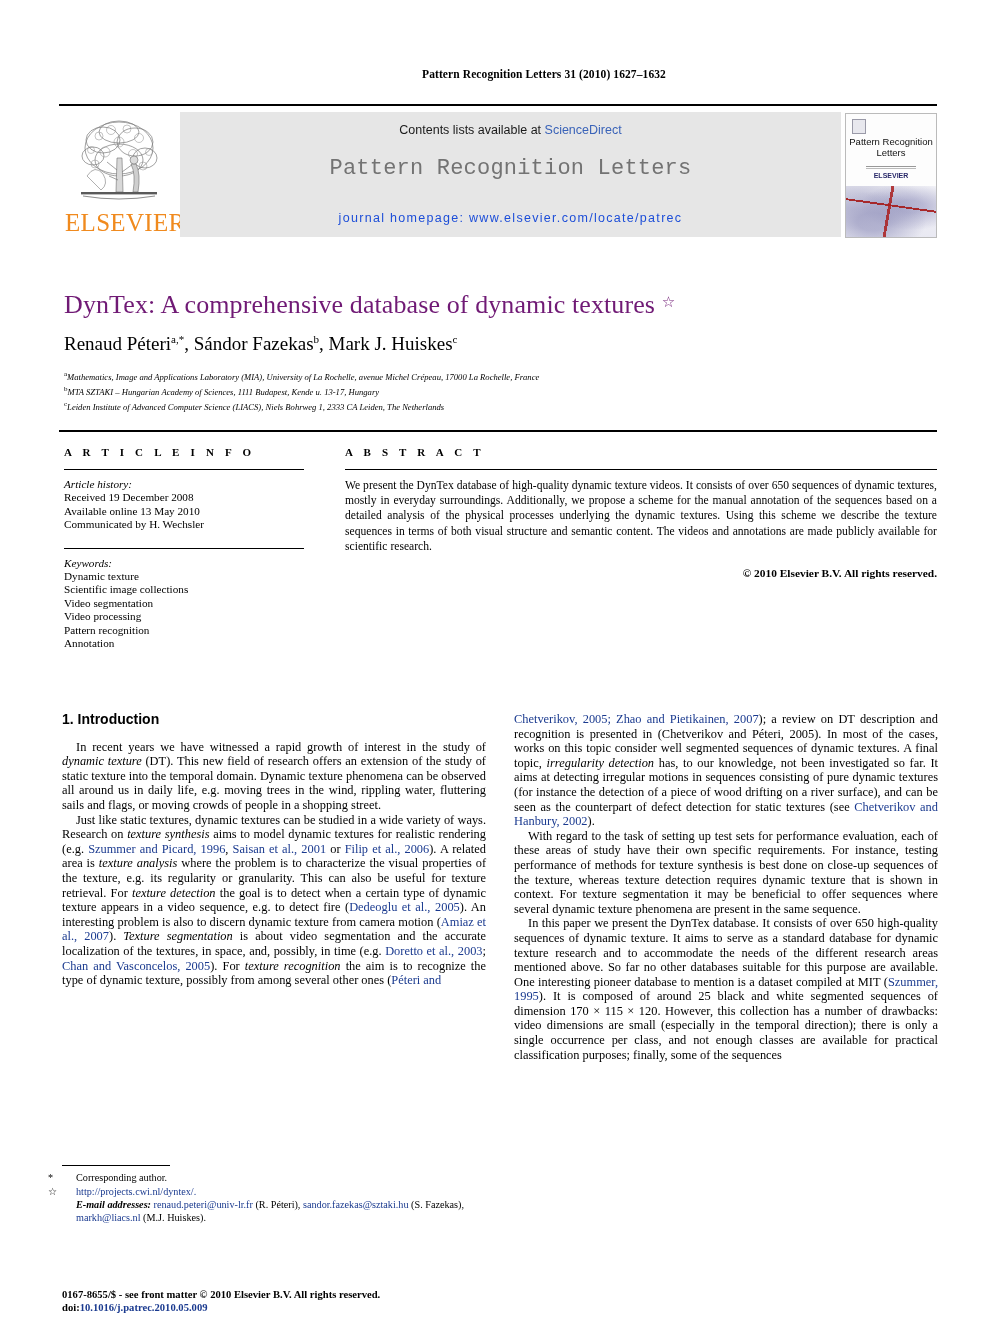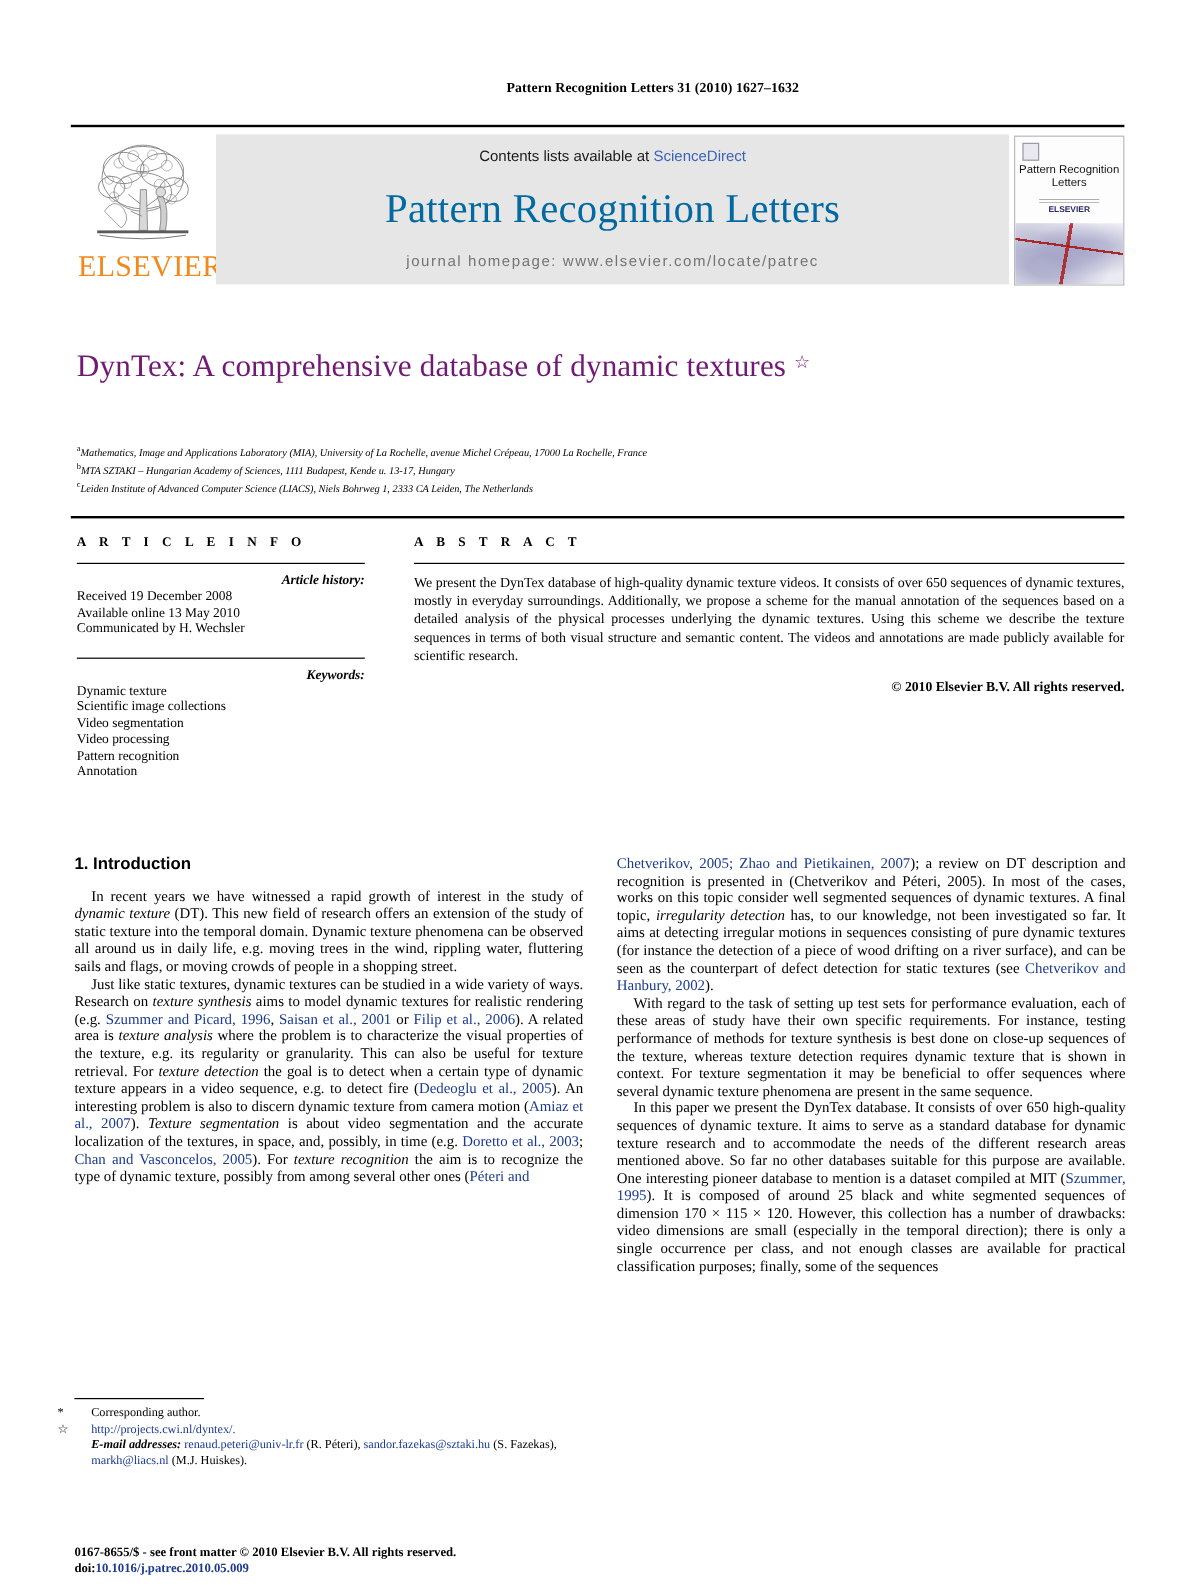--- a/index.html
+++ b/index.html
@@ -91,34 +91,34 @@
   }
   .contents-line .sd {
     color: #3a63b8;
     text-align: center;
   }
   .journal-title {
     position: absolute;
     top: 44px;
     left: 0;
     right: 0;
-    font-family: Liberation Serif, serif;
-    font-size: 34px;
-    color: #0369a1;
+    font-family: Liberation Mono, monospace;
+    font-size: 22px;
+    color: #737373;
     letter-spacing: 0.2px;
   }
   .homepage-line {
     position: absolute;
     bottom: 12px;
     left: 0;
     right: 0;
     font-family: "Liberation Sans", sans-serif;
     font-size: 12.5px;
     letter-spacing: 1.3px;
-    color: #737373;
+    color: #1d4ed8;
   }
 
   .cover-block {
     width: 96px;
     flex: 0 0 96px;
     position: relative;
     background: #fff;
     padding-left: 3px;
     box-sizing: border-box;
   }
@@ -248,23 +248,22 @@
     margin-bottom: 11px;
   }
   .hr-thin {
     border: 0;
     border-top: 1.4px solid #000;
     margin: 0 0 8px 0;
   }
   .sub-it {
     font-style: italic;
     font-size: 11.2px;
-    font-weight: bold;
+    font-weight: normal;
     margin: 0 0 1px 0;
-    text-align: right;
   }
   .info-line {
     font-size: 11.2px;
     line-height: 13.5px;
   }
   .kw-block { margin-top: 16px; }
   .kw-block .hr-thin { margin-bottom: 8px; }
 
   .abs-text {
     font-size: 11.6px;
@@ -397,20 +396,25 @@
           <div class="cover-pub">ELSEVIER</div>
           <div class="cover-photo"></div>
         </div>
       </div>
 
     </div>
   </div>
 
   <div class="title"><span>DynTex: A comprehensive database of dynamic textures</span> <span class="dagger">☆</span></div>
 
+  <div class="authors">
+    <span>Renaud Péteri</span><sup>a,*</sup>,
+    <span>Sándor Fazekas</span><sup>b</sup>,
+    <span>Mark J. Huiskes</span><sup>c</sup>
+  </div>
 
   <div class="affils">
     <div><sup>a</sup><span>Mathematics, Image and Applications Laboratory (MIA), University of La Rochelle, avenue Michel Crépeau, 17000 La Rochelle, France</span></div>
     <div><sup>b</sup><span>MTA SZTAKI – Hungarian Academy of Sciences, 1111 Budapest, Kende u. 13-17, Hungary</span></div>
     <div><sup>c</sup><span>Leiden Institute of Advanced Computer Science (LIACS), Niels Bohrweg 1, 2333 CA Leiden, The Netherlands</span></div>
   </div>
 
   <div class="band"></div>
 
   <div class="info-col">

